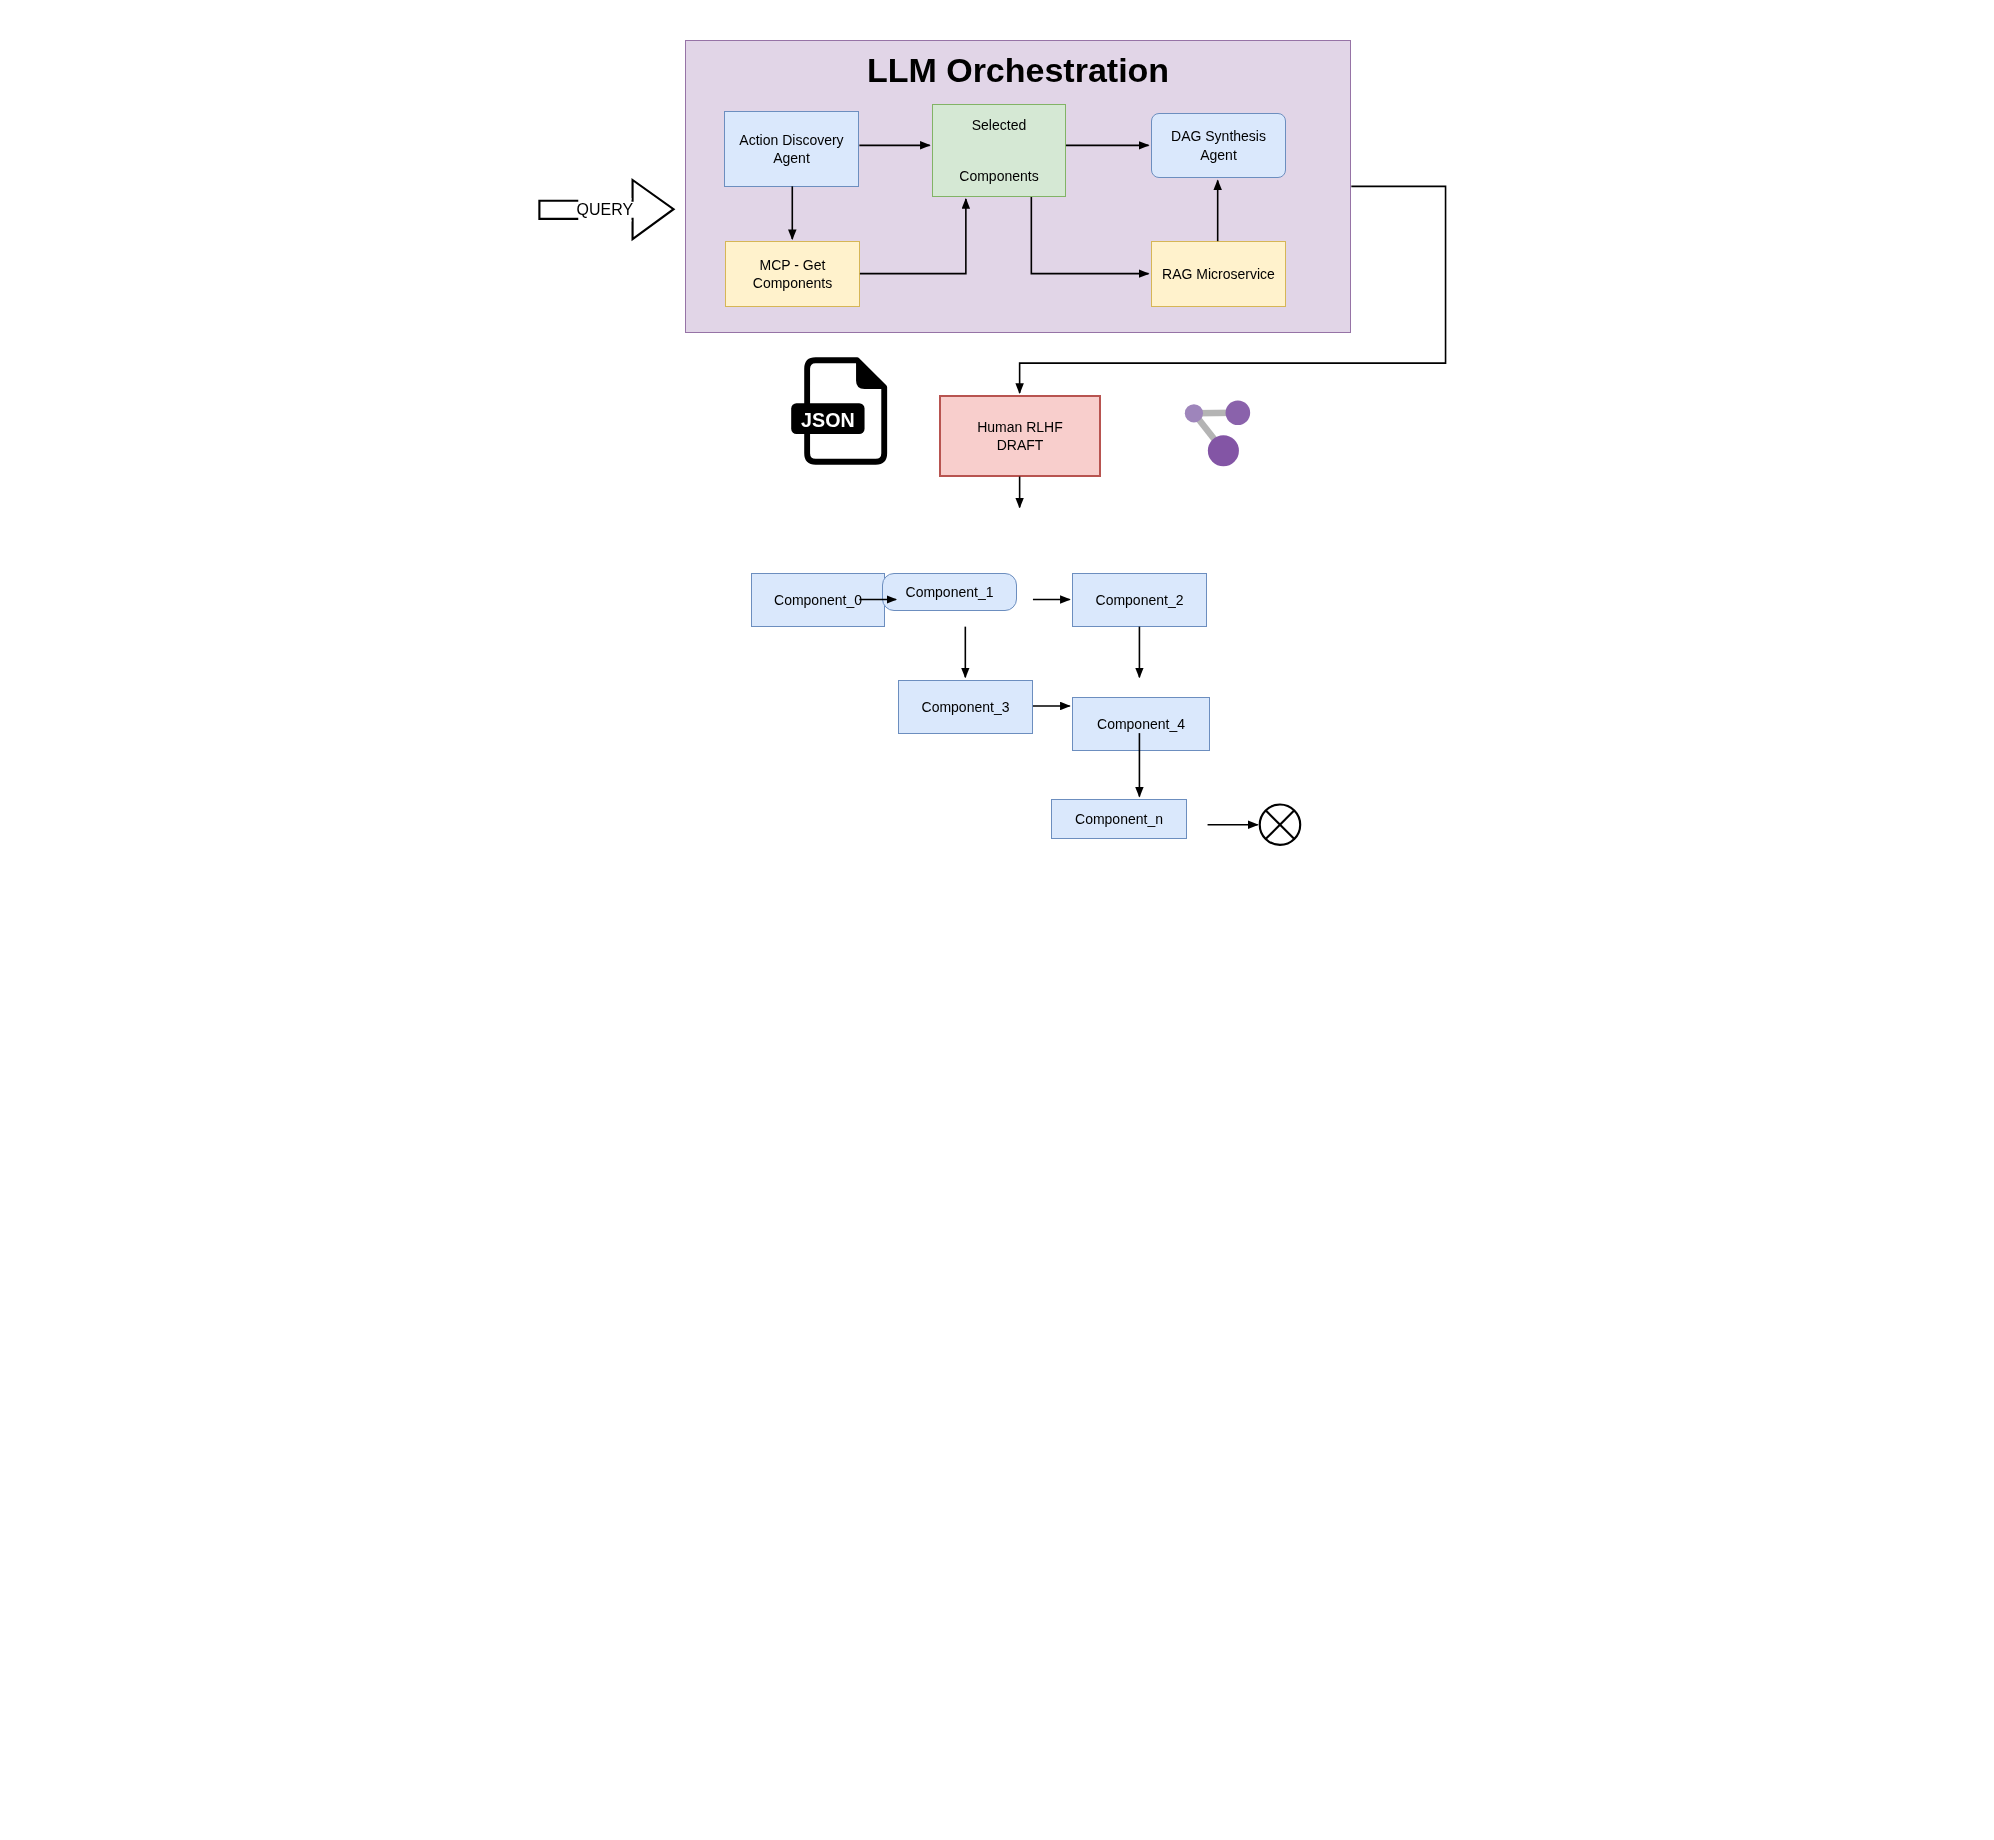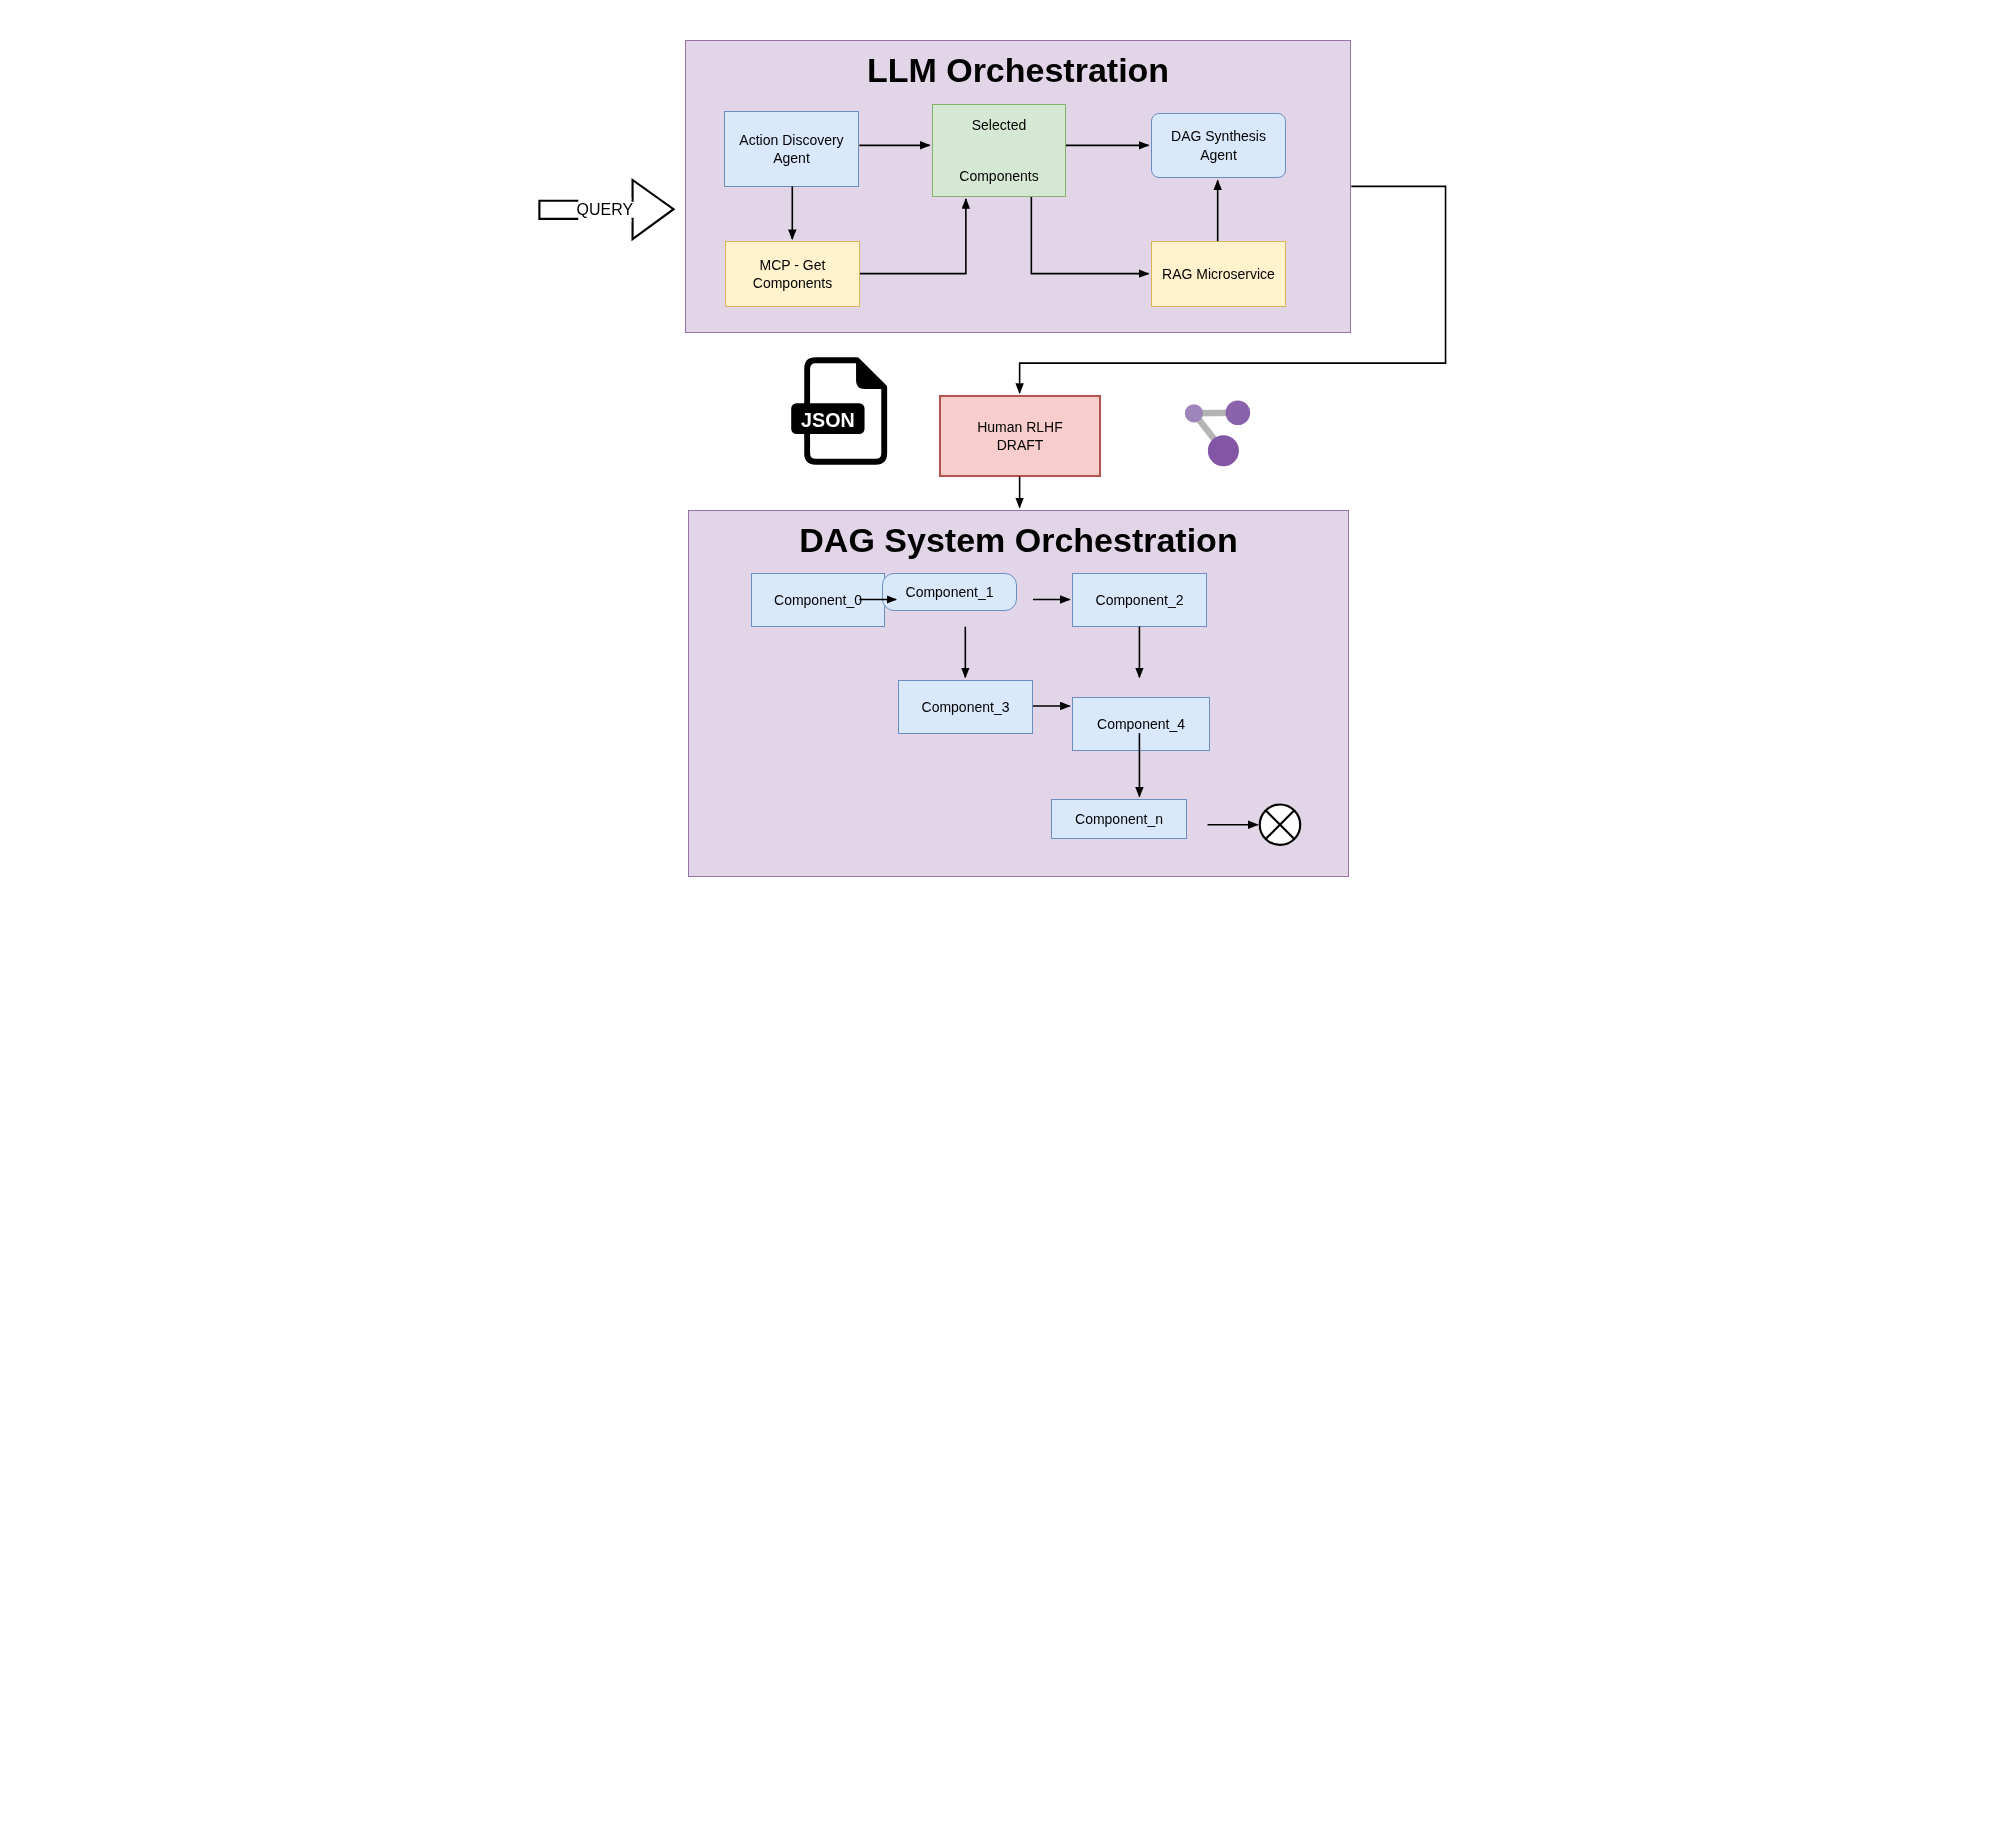--- a/index.html
+++ b/index.html
@@ -29,23 +29,20 @@
 </style>
 </head>
 <body>
 
 <div id="canvas">
 
   <div class="group-container" style="left:187px;top:40px;width:666px;height:293px;">
     <div class="container-title" style="top:11.7px;">LLM Orchestration</div>
   </div>
 
-  <div class="group-container" style="left:190px;top:510px;width:661px;height:367px;">
-    <div class="container-title" style="top:11.7px;">DAG System Orchestration</div>
-  </div>
 
   <div class="node blue" style="left:226px;top:111px;width:135px;height:76px;">
     <span>Action Discovery</span>
     <span>Agent</span>
   </div>
 
   <div class="node green" style="left:434px;top:104px;width:134px;height:93px;">
     <span>Selected</span>
     <span>Components</span>
   </div>

